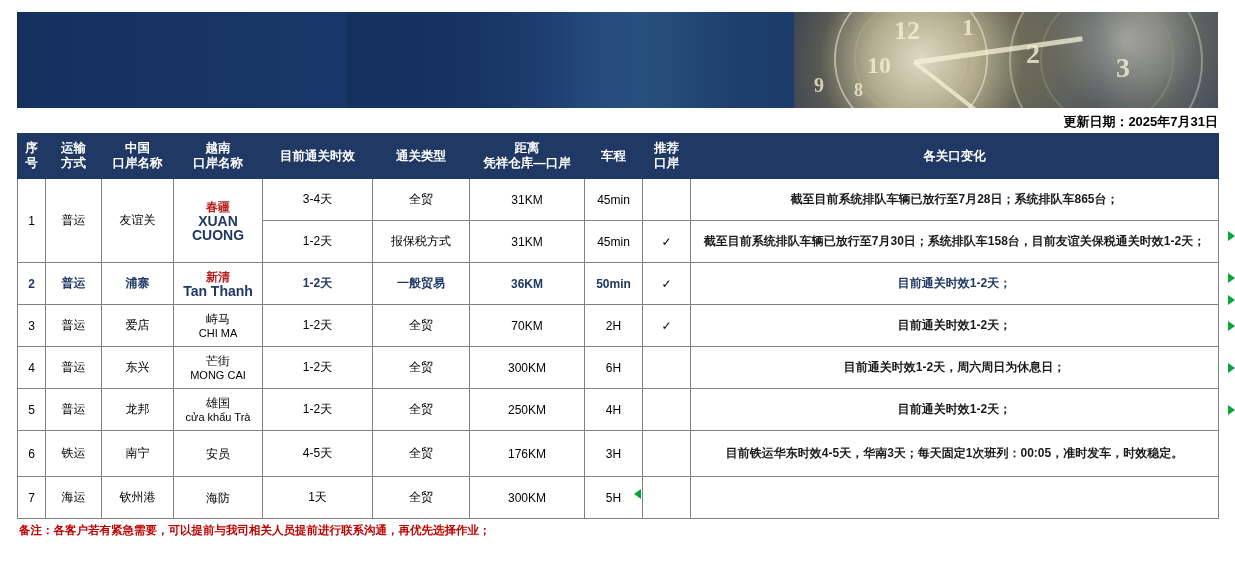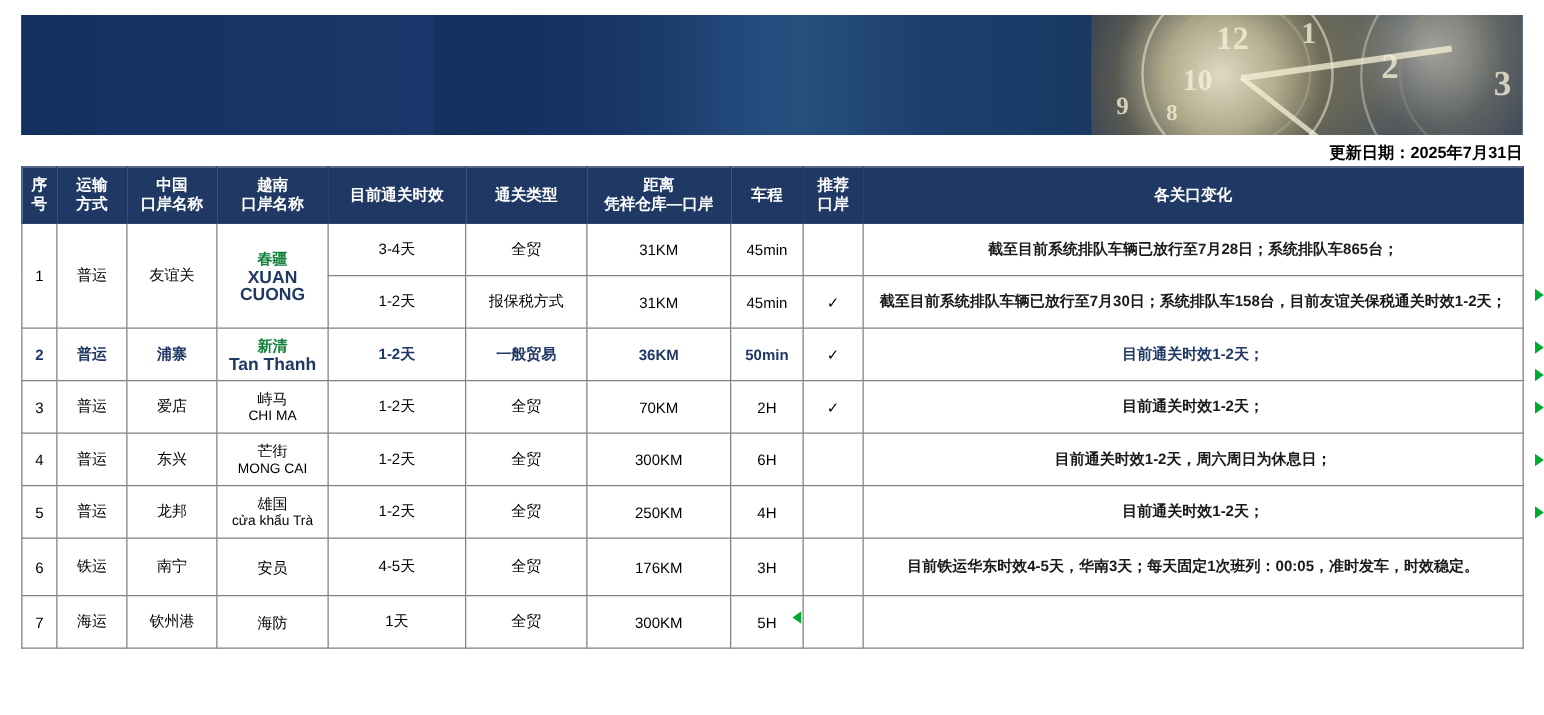--- a/index.html
+++ b/index.html
@@ -33,21 +33,21 @@
   }
   .banner-gradient {
     position: absolute;
     inset: 0;
     background: linear-gradient(90deg, #14305f 0%, #1b3a6e 38%, #27507f 52%, #1d3f6d 60%, #11294f 100%);
   }
   .banner-photo {
     position: absolute;
     right: 0;
     top: 0;
-    width: 345px;
+    width: 424px;
     height: 96px;
     background:
       radial-gradient(circle at 30% 50%, rgba(232,226,200,0.95) 0%, rgba(200,190,150,0.85) 18%, rgba(120,112,80,0.6) 34%, rgba(30,40,70,0.25) 60%, rgba(20,30,60,0.05) 80%),
       radial-gradient(circle at 78% 30%, rgba(225,220,195,0.8) 0%, rgba(150,145,115,0.55) 22%, rgba(25,35,65,0.1) 55%),
       linear-gradient(120deg, rgba(35,50,85,0.9) 0%, rgba(90,95,95,0.5) 50%, rgba(30,45,80,0.9) 100%);
     text-align: center;
   }
   .banner-photo .ring {
     position: absolute;
     border-radius: 50%;
@@ -134,21 +134,21 @@
     font-size: 11.5px;
   }
   td.note-dark {
     color: #1a1a1a;
     font-weight: bold;
   }
   .row-h { height: 42px; }
   .vn {
     line-height: 14px;
   }
-  .vn .cn { font-weight: bold; color: #15803d; }
+  .vn .cn { font-weight: bold; color: #b91c1c; }
   .vn .lat { color: #1f3864; font-weight: bold; font-size: 14px; }
   .vn .lat-plain { color: #000000; font-weight: normal; font-size: 11px; }
   .idx, .mode, .cnport {
     font-weight: normal;
   }
   .hl { font-weight: bold; color: #1f3864; }
   .check {
     font-size: 13px;
     color: #000000;
   }
@@ -377,14 +377,15 @@
   </table>
 
   <div class="tri" style="right:0px; top:231px;"></div>
   <div class="tri" style="right:0px; top:273px;"></div>
   <div class="tri" style="right:0px; top:295px;"></div>
   <div class="tri" style="right:0px; top:321px;"></div>
   <div class="tri" style="right:0px; top:363px;"></div>
   <div class="tri" style="right:0px; top:405px;"></div>
   <div class="tri-l" style="left:634px; top:489px;"></div>
 
+  <div class="remark">备注：各客户若有紧急需要，可以提前与我司相关人员提前进行联系沟通，再优先选择作业；</div>
 
 </div>
 
 </body></html>

